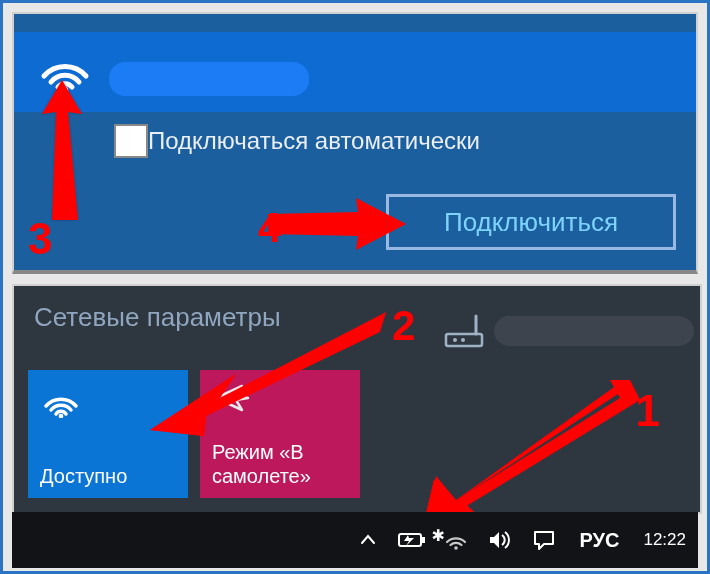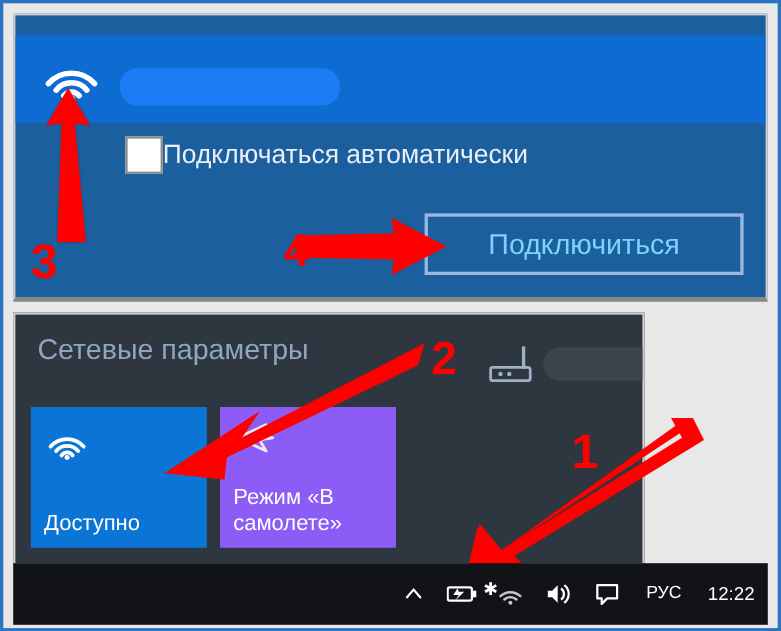--- a/index.html
+++ b/index.html
@@ -100,21 +100,21 @@
       font-size: 42px;
       color: #ff0000;
       font-weight: bold;
     }
 
     
     .bottom-panel {
       position: absolute;
       top: 284px;
       left: 12px;
-      width: 574px;
+      width: 690px;
       height: 230px;
       background: #2e3640;
       color: #fff;
       border: 2px solid #d0d0d0;
       overflow: hidden;
       padding-left: 18px;
     }
     .network-settings-title {
       position: absolute;
       top: 16px;
@@ -138,21 +138,21 @@
     .wifi-tile .tile-label {
       font-size: 20px;
       color: #fff;
     }
     .airplane-tile {
       position: absolute;
       left: 186px;
       bottom: 14px;
       width: 160px;
       height: 128px;
-      background: #8b5cf6;
+      background: #be185d;
       padding: 10px 12px;
       display: flex;
       flex-direction: column;
       justify-content: space-between;
     }
     .airplane-tile .tile-label {
       font-size: 20px;
       color: #fff;
       line-height: 1.2;
     }
@@ -203,22 +203,23 @@
       padding-right: 8px;
       gap: 14px;
     }
     .taskbar .tray-icon {
       display: flex;
       align-items: center;
       justify-content: center;
       width: 30px;
     }
     .lang-ind {
-      font-size: 16px;
+      font-size: 20px;
       margin: 0 6px;
+      font-weight: bold;
     }
     .clock {
       text-align: center;
       font-size: 17px;
       line-height: 1.25;
       padding: 0 4px;
     }
     .wifi-star {
       position: absolute;
       left: -10px;

